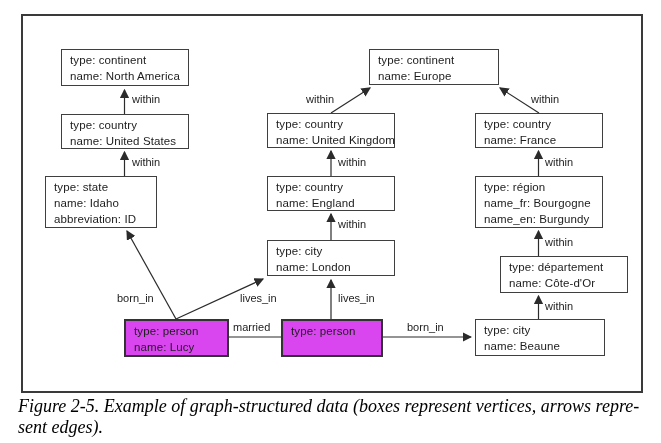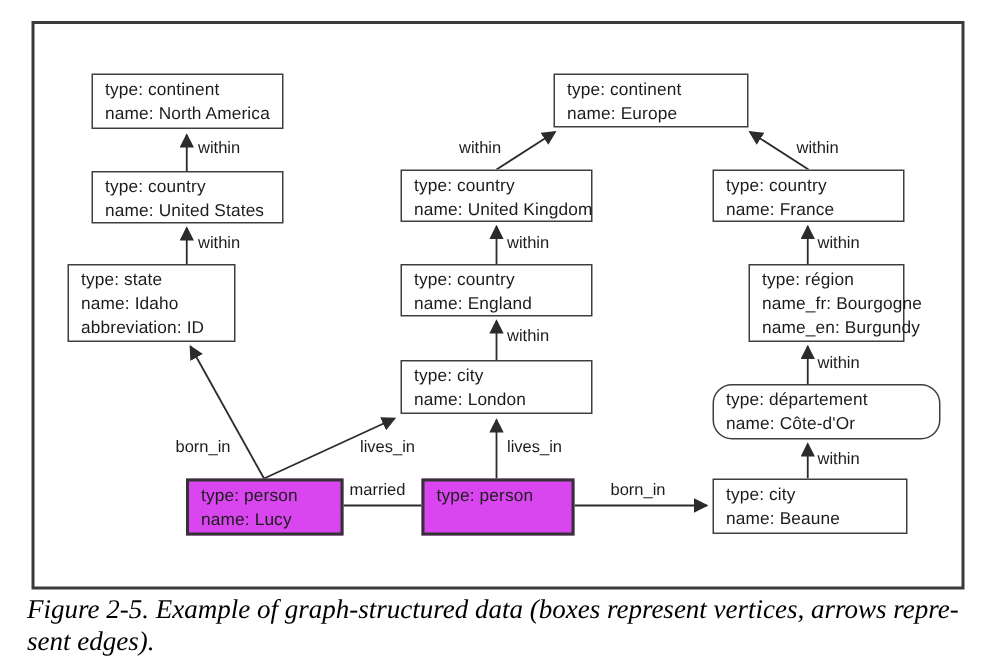--- a/index.html
+++ b/index.html
@@ -96,26 +96,26 @@
     <span class="vline">name: England</span>
   </div>
   <div class="vbox" style="left:267px;top:240px;width:128px;height:36px;">
     <span class="vline">type: city</span>
     <span class="vline">name: London</span>
   </div>
   <div class="vbox" style="left:475px;top:113px;width:128px;height:35px;">
     <span class="vline">type: country</span>
     <span class="vline">name: France</span>
   </div>
-  <div class="vbox" style="left:475px;top:176px;width:104px;height:52px;margin-left:24px;">
+  <div class="vbox" style="left:475px;top:176px;width:128px;height:52px;">
     <span class="vline">type: région</span>
     <span class="vline">name_fr: Bourgogne</span>
     <span class="vline">name_en: Burgundy</span>
   </div>
-  <div class="vbox" style="left:475px;top:256px;width:152px;height:37px;border-radius:13px;">
+  <div class="vbox" style="left:500px;top:256px;width:128px;height:37px;">
     <span class="vline">type: département</span>
     <span class="vline">name: Côte-d'Or</span>
   </div>
   <div class="vbox" style="left:475px;top:319px;width:130px;height:37px;">
     <span class="vline">type: city</span>
     <span class="vline">name: Beaune</span>
   </div>
   <div class="vbox person" style="left:124px;top:319px;width:105px;height:38px;">
     <span class="vline">type: person</span>
     <span class="vline">name: Lucy</span>

